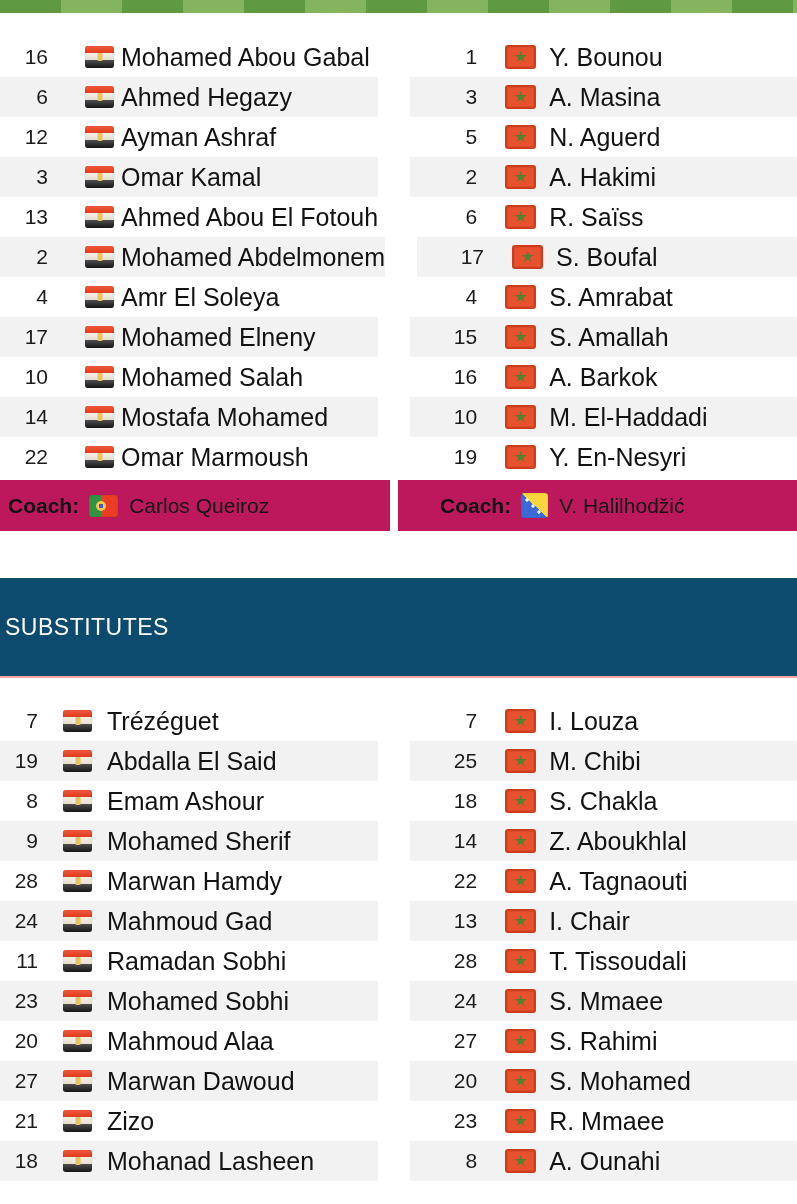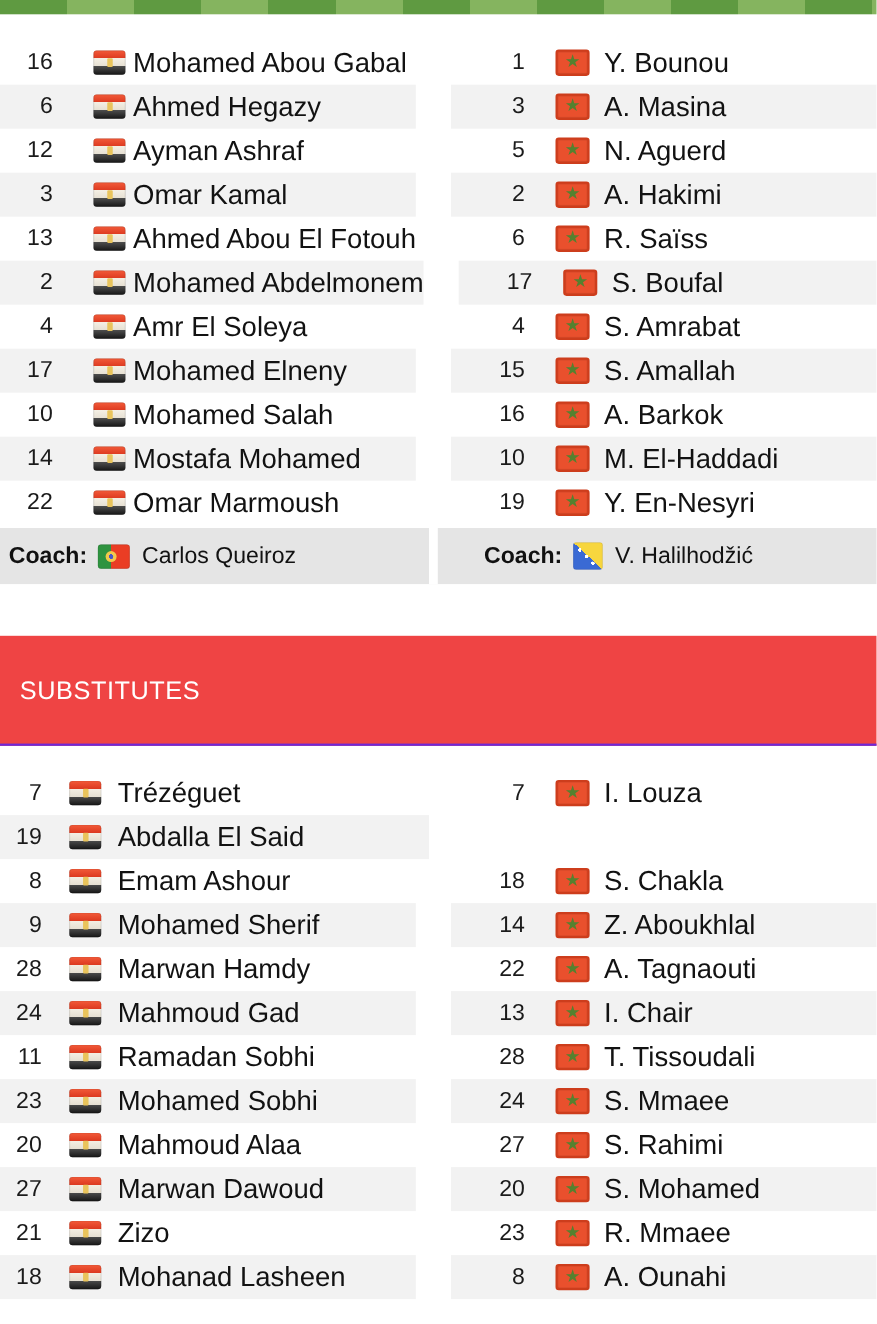--- a/index.html
+++ b/index.html
@@ -63,31 +63,31 @@
   }
   .flag-bosnia{
     width:27px;height:25px;
     background:
       radial-gradient(circle 1.6px at 6px 7px,#fff 98%,transparent),
       radial-gradient(circle 1.6px at 12px 13px,#fff 98%,transparent),
       radial-gradient(circle 1.6px at 18px 19px,#fff 98%,transparent),
       linear-gradient(to top right,#3a6ad4 0 50%,#f7d63e 50%);
   }
   
-  .coach-row{margin-top:3px;height:51px;background:#e5e5e5;display:flex;}
+  .coach-row{margin-top:3px;height:51px;background:#be185d;display:flex;}
   .coach-half{display:flex;align-items:center;height:51px;}
   .coach-half.home{width:390px;padding-left:8px;box-sizing:border-box;}
   .coach-half.away{width:399px;padding-left:42px;box-sizing:border-box;}
   .coach-label{font-size:21px;font-weight:bold;color:#111;}
   .coach-half .flag{margin-left:10px;}
   .coach-name{font-size:21px;color:#121212;margin-left:11px;white-space:nowrap;}
   
   .sub-header{
-    margin-top:47px;height:100px;background:#ef4444;border-bottom:2px solid #6d28d9;
-    display:flex;align-items:center;padding-left:18px;box-sizing:border-box;
+    margin-top:47px;height:100px;background:#0c4a6e;border-bottom:2px solid #fca5a5;
+    display:flex;align-items:center;padding-left:5px;box-sizing:border-box;
   }
   .sub-header-title{color:#ffffff;font-size:23px;letter-spacing:.5px;}
   .subs.rows{margin-top:23px;}
 </style>
 </head>
 <body>
 
 <div class="pitch-bar"></div>
 
 <div class="rows xi" id="xi-rows">
@@ -268,20 +268,25 @@
         <span class="pname">I. Louza</span>
       </div>
     </div>
     <div class="row stripe">
       <div class="half home">
         <span class="num">19</span>
         <span class="flag flag-egypt"></span>
         <span class="pname">Abdalla El Said</span>
       </div>
       <div class="gap"></div>
+      <div class="half away">
+        <span class="num">25</span>
+        <span class="flag flag-morocco"></span>
+        <span class="pname">M. Chibi</span>
+      </div>
     </div>
     <div class="row">
       <div class="half home">
         <span class="num">8</span>
         <span class="flag flag-egypt"></span>
         <span class="pname">Emam Ashour</span>
       </div>
       <div class="gap"></div>
       <div class="half away">
         <span class="num">18</span>

